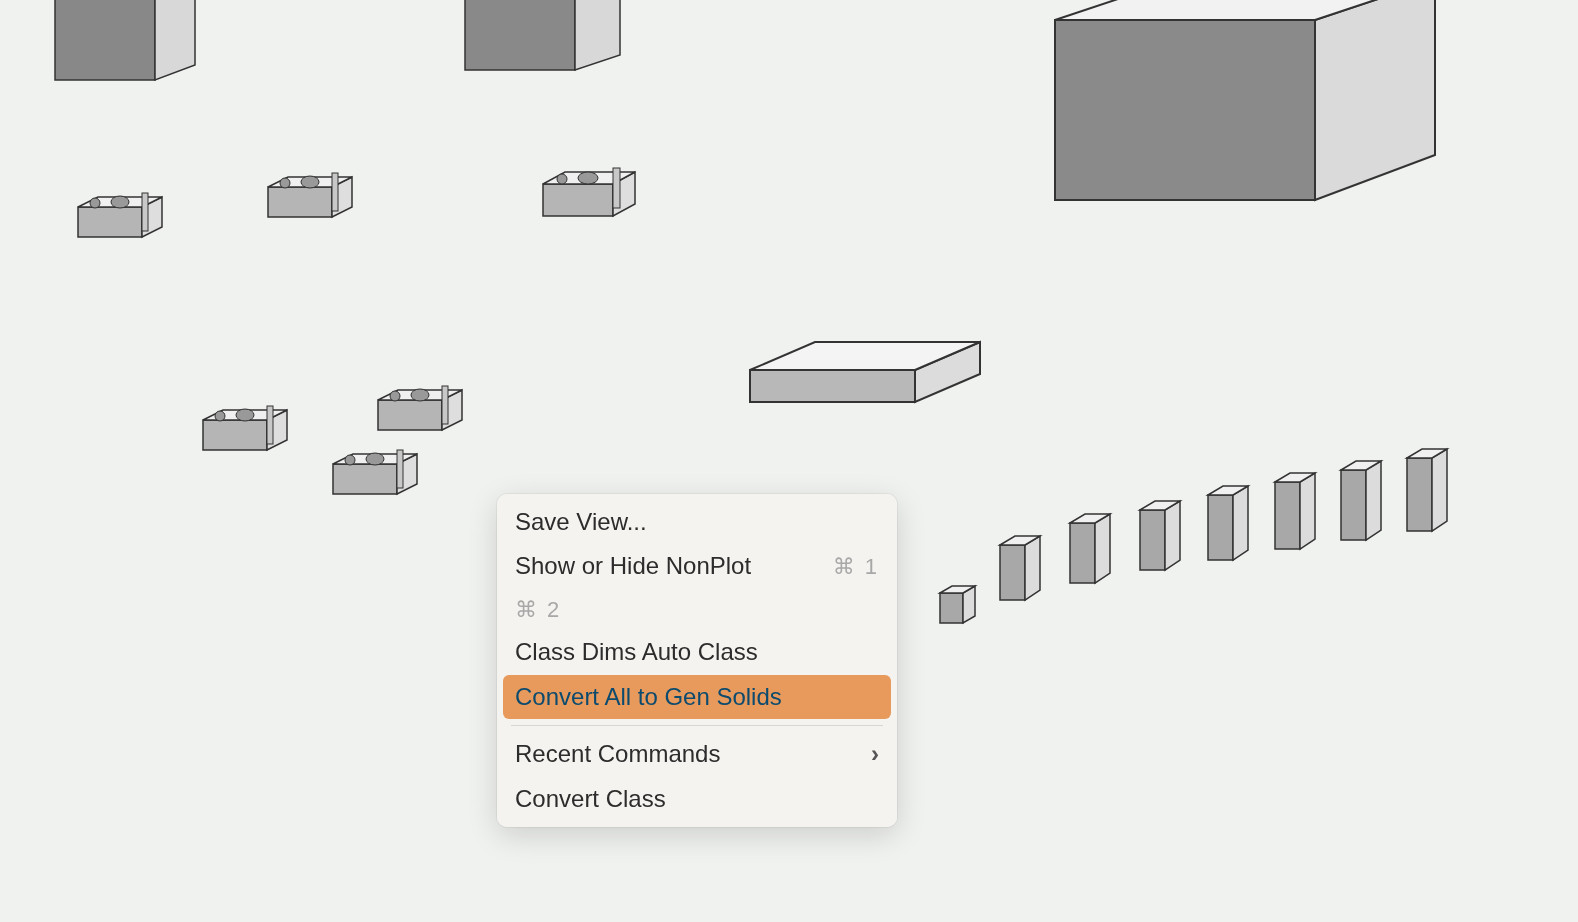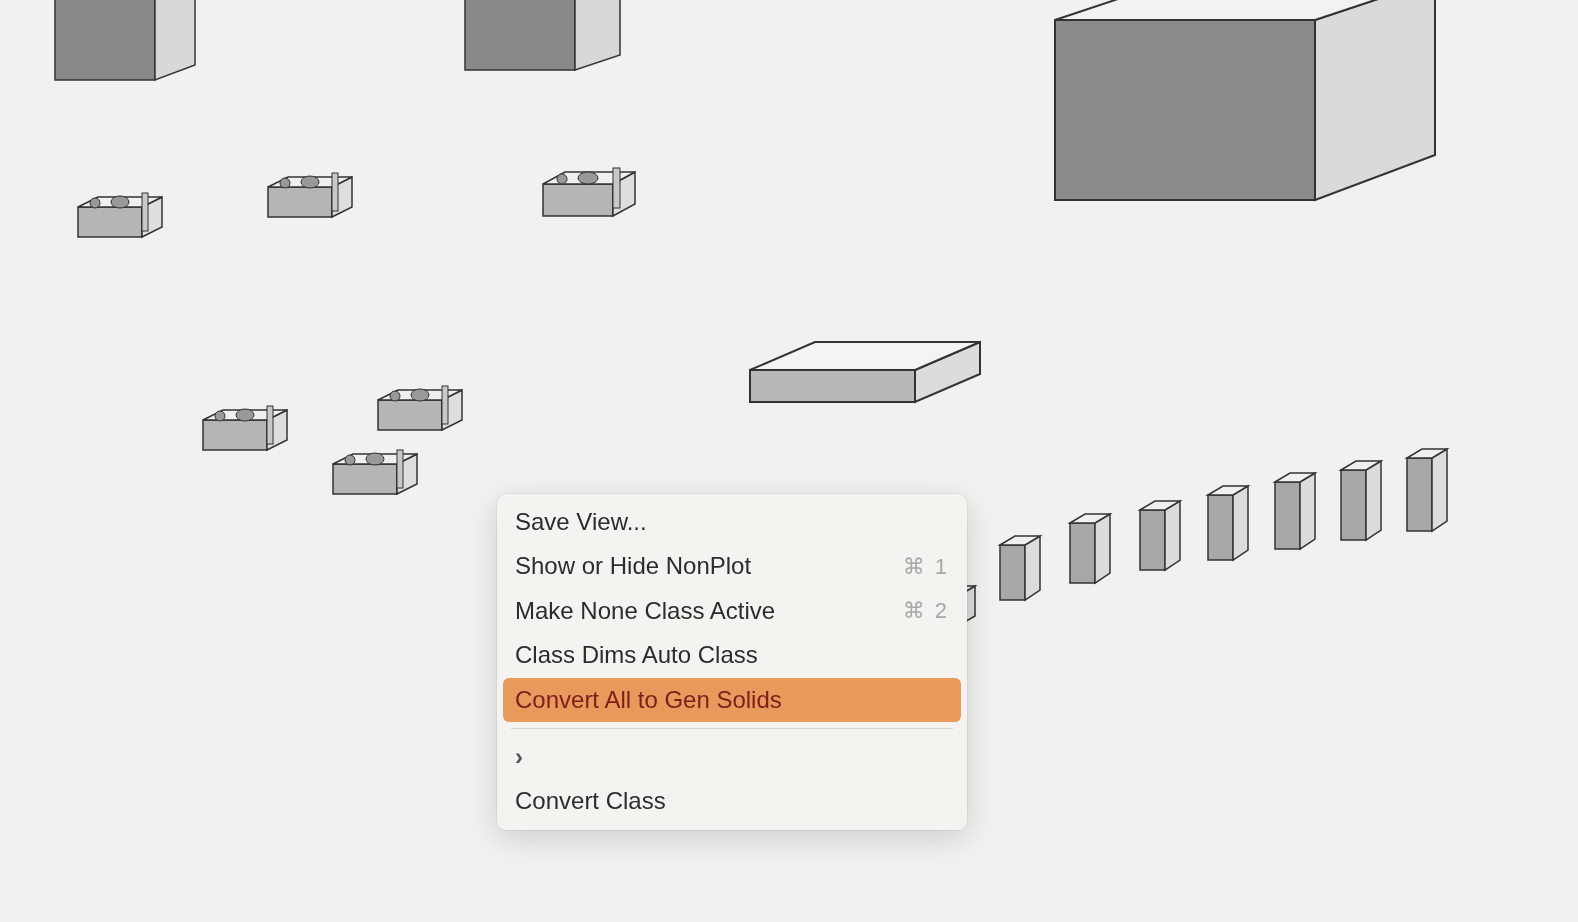--- a/index.html
+++ b/index.html
@@ -19,21 +19,21 @@
     
     .viewport {
       position: absolute;
       inset: 0;
     }
     
     .context-menu {
       position: absolute;
       left: 497px;
       top: 494px;
-      width: 470px;
+      width: 400px;
       background: rgba(245, 243, 240, 0.98);
       border-radius: 10px;
       box-shadow: 0 8px 30px rgba(0,0,0,0.15), 0 0 0 1px rgba(0,0,0,0.05);
       padding: 6px;
       backdrop-filter: blur(20px);
     }
     
     .menu-item {
       display: flex;
       justify-content: space-between;
@@ -41,21 +41,21 @@
       padding: 6px 12px;
       font-size: 24px;
       color: #2c2c2c;
       border-radius: 6px;
       cursor: default;
       line-height: 1.35;
     }
     
     .menu-item.highlighted {
       background: #e89a5c;
-      color: #7f1d1d;
+      color: #0c4a6e;
     }
     
     .menu-shortcut {
       color: #a8a8a8;
       font-size: 22px;
       letter-spacing: 2px;
     }
     
     .menu-separator {
       height: 1px;
@@ -241,34 +241,34 @@
 <div class="context-menu">
   <div class="menu-item">
     <span>Save View...</span>
     <span class="menu-shortcut"></span>
   </div>
   <div class="menu-item">
     <span>Show or Hide NonPlot</span>
     <span class="menu-shortcut">⌘ 1</span>
   </div>
   <div class="menu-item">
-    <span>Make None Class Active</span>
     <span class="menu-shortcut">⌘ 2</span>
   </div>
   <div class="menu-item">
     <span>Class Dims Auto Class</span>
     <span class="menu-shortcut"></span>
   </div>
   <div class="menu-item highlighted">
     <span>Convert All to Gen Solids</span>
     <span class="menu-shortcut"></span>
   </div>
 
   <div class="menu-separator"></div>
 
   <div class="menu-item">
+    <span>Recent Commands</span>
     <span class="submenu-arrow">›</span>
   </div>
   <div class="menu-item">
     <span>Convert Class</span>
     <span class="menu-shortcut"></span>
   </div>
 </div>
 
 </body></html>

